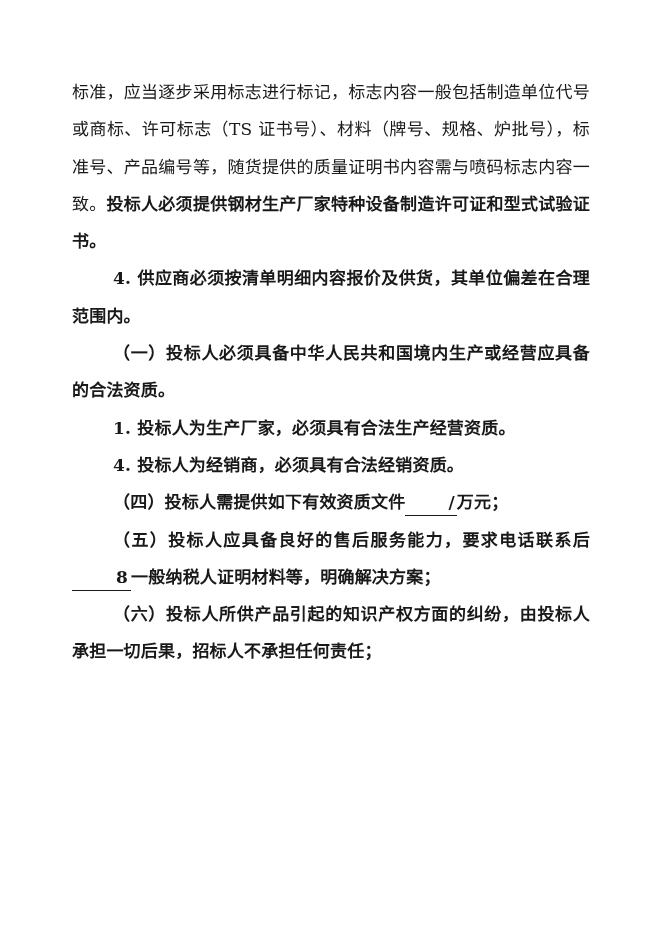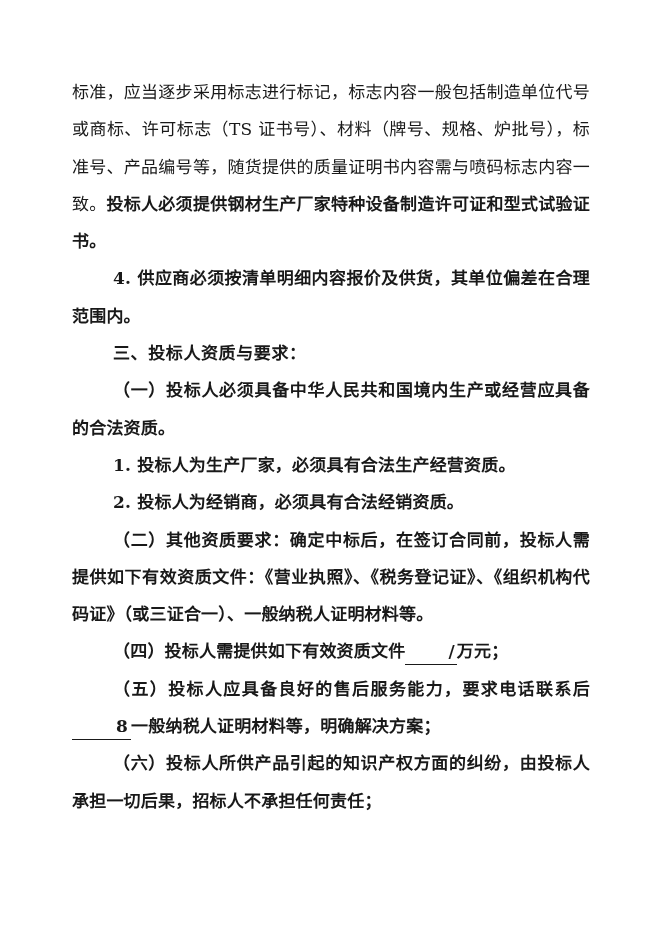--- a/index.html
+++ b/index.html
@@ -69,22 +69,20 @@
   }
 </style>
 </head>
 <body>
 
 <div class="page">
   <div class="doc-body" id="doc-body">
 
   <p class="para"><span>标准，应当逐步采用标志进行标记，标志内容一般包括制造单位代号或商标、许可标志（TS 证书号）、材料（牌号、规格、炉批号），标准号、产品编号等，随货提供的质量证明书内容需与喷码标志内容一致。</span><span class="b">投标人必须提供钢材生产厂家特种设备制造许可证和型式试验证书。</span></p>
       <p class="para indent2"><span>4. 供应商必须按清单明细内容报价及供货，其单位偏差在合理范围内。</span></p>
-      <p class="para heading"><span class="b">三、投标人资质与要求：</span></p>
       <p class="para indent2"><span>（一）投标人必须具备中华人民共和国境内生产或经营应具备的合法资质。</span></p>
       <p class="para indent2"><span>1. 投标人为生产厂家，必须具有合法生产经营资质。</span></p>
-      <p class="para indent2"><span>2. 投标人为经销商，必须具有合法经销资质。</span></p>
-      <p class="para indent2"><span>（二）其他资质要求：确定中标后，在签订合同前，投标人需提供如下有效资质文件：《营业执照》、《税务登记证》、《组织机构代码证》（或三证合一）、一般纳税人证明材料等。</span></p>
+      <p class="para indent2"><span>4. 投标人为经销商，必须具有合法经销资质。</span></p>
       <p class="para indent2"><span>（四）投标人需提供如下有效资质文件</span><span class="blank wide">/</span><span>万元；</span></p>
       <p class="para indent2"><span>（五）投标人应具备良好的售后服务能力，要求电话联系后</span><span class="blank narrow">8</span><span>一般纳税人证明材料等，明确解决方案；</span></p>
       <p class="para indent2"><span>（六）投标人所供产品引起的知识产权方面的纠纷，由投标人承担一切后果，招标人不承担任何责任；</span></p>
     </div>
 </div>
 
 </body></html>

